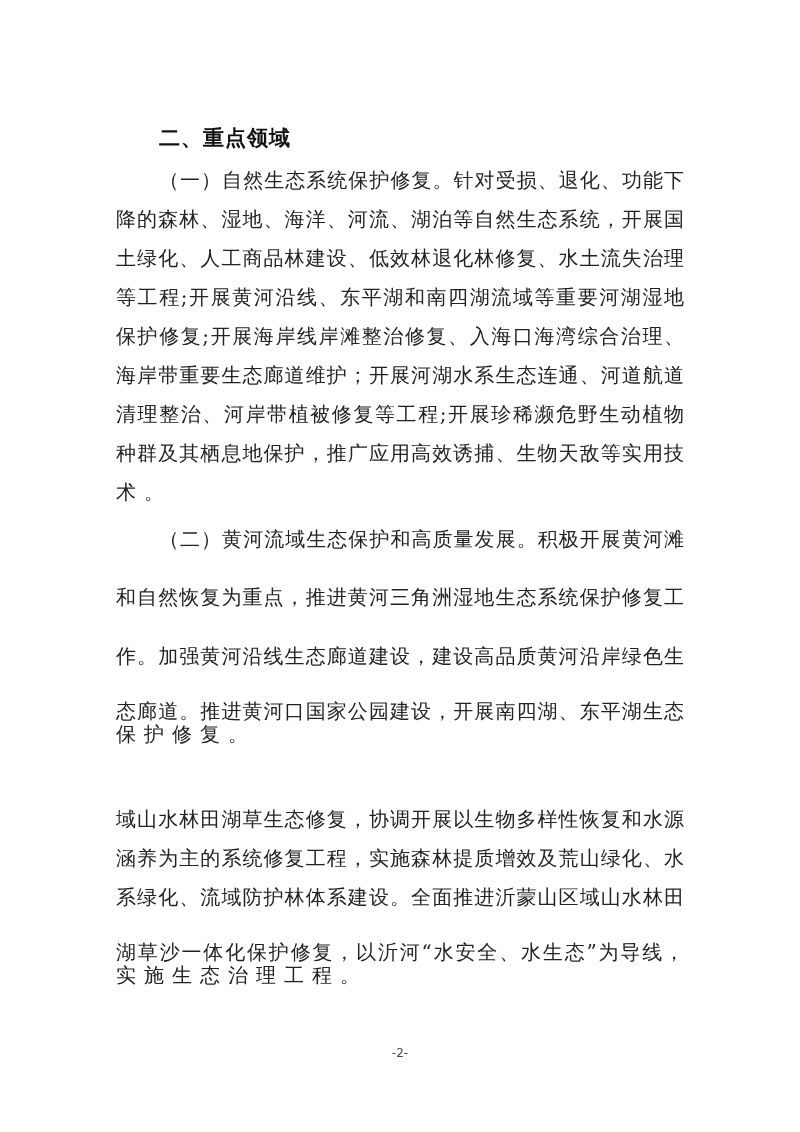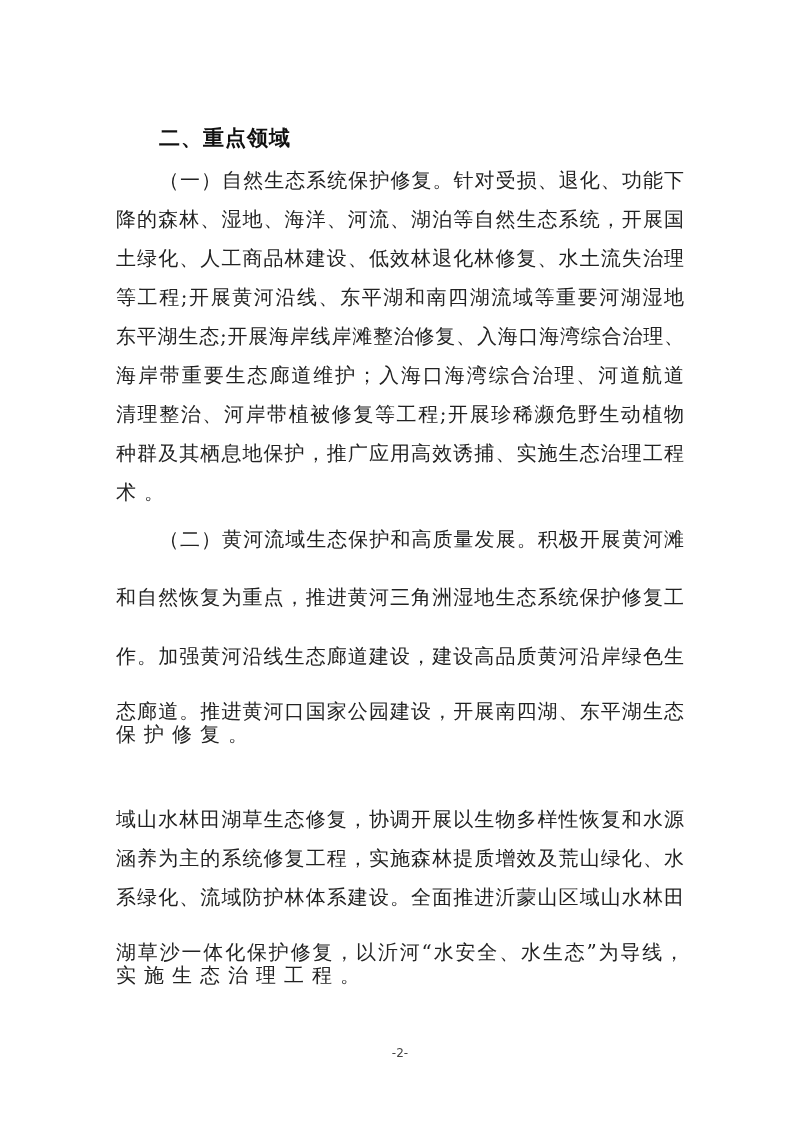--- a/index.html
+++ b/index.html
@@ -19,24 +19,24 @@
 </head>
 <body>
 
 <div class="page">
   <div class="heading">二、重点领域</div>
 
   <div class="line indent" style="top:164px">（一）自然生态系统保护修复。针对受损、退化、功能下</div>
   <div class="line" style="top:203px">降的森林、湿地、海洋、河流、湖泊等自然生态系统，开展国</div>
   <div class="line" style="top:242px">土绿化、人工商品林建设、低效林退化林修复、水土流失治理</div>
   <div class="line" style="top:281px">等工程;开展黄河沿线、东平湖和南四湖流域等重要河湖湿地</div>
-  <div class="line" style="top:320px">东平湖生态;开展海岸线岸滩整治修复、入海口海湾综合治理、</div>
-  <div class="line" style="top:359px">海岸带重要生态廊道维护；入海口海湾综合治理、河道航道</div>
+  <div class="line" style="top:320px">保护修复;开展海岸线岸滩整治修复、入海口海湾综合治理、</div>
+  <div class="line" style="top:359px">海岸带重要生态廊道维护；开展河湖水系生态连通、河道航道</div>
   <div class="line" style="top:398px">清理整治、河岸带植被修复等工程;开展珍稀濒危野生动植物</div>
-  <div class="line" style="top:437px">种群及其栖息地保护，推广应用高效诱捕、实施生态治理工程</div>
+  <div class="line" style="top:437px">种群及其栖息地保护，推广应用高效诱捕、生物天敌等实用技</div>
   <div class="line last" style="top:476px">术。</div>
 
   <div class="line indent" style="top:523px">（二）黄河流域生态保护和高质量发展。积极开展黄河滩</div>
   <div class="line" style="top:581px">和自然恢复为重点，推进黄河三角洲湿地生态系统保护修复工</div>
   <div class="line" style="top:640px">作。加强黄河沿线生态廊道建设，建设高品质黄河沿岸绿色生</div>
   <div class="line" style="top:695px">态廊道。推进黄河口国家公园建设，开展南四湖、东平湖生态</div>
   <div class="line last" style="top:718px">保护修复。</div>
 
   <div class="line" style="top:803px">域山水林田湖草生态修复，协调开展以生物多样性恢复和水源</div>
   <div class="line" style="top:842px">涵养为主的系统修复工程，实施森林提质增效及荒山绿化、水</div>

